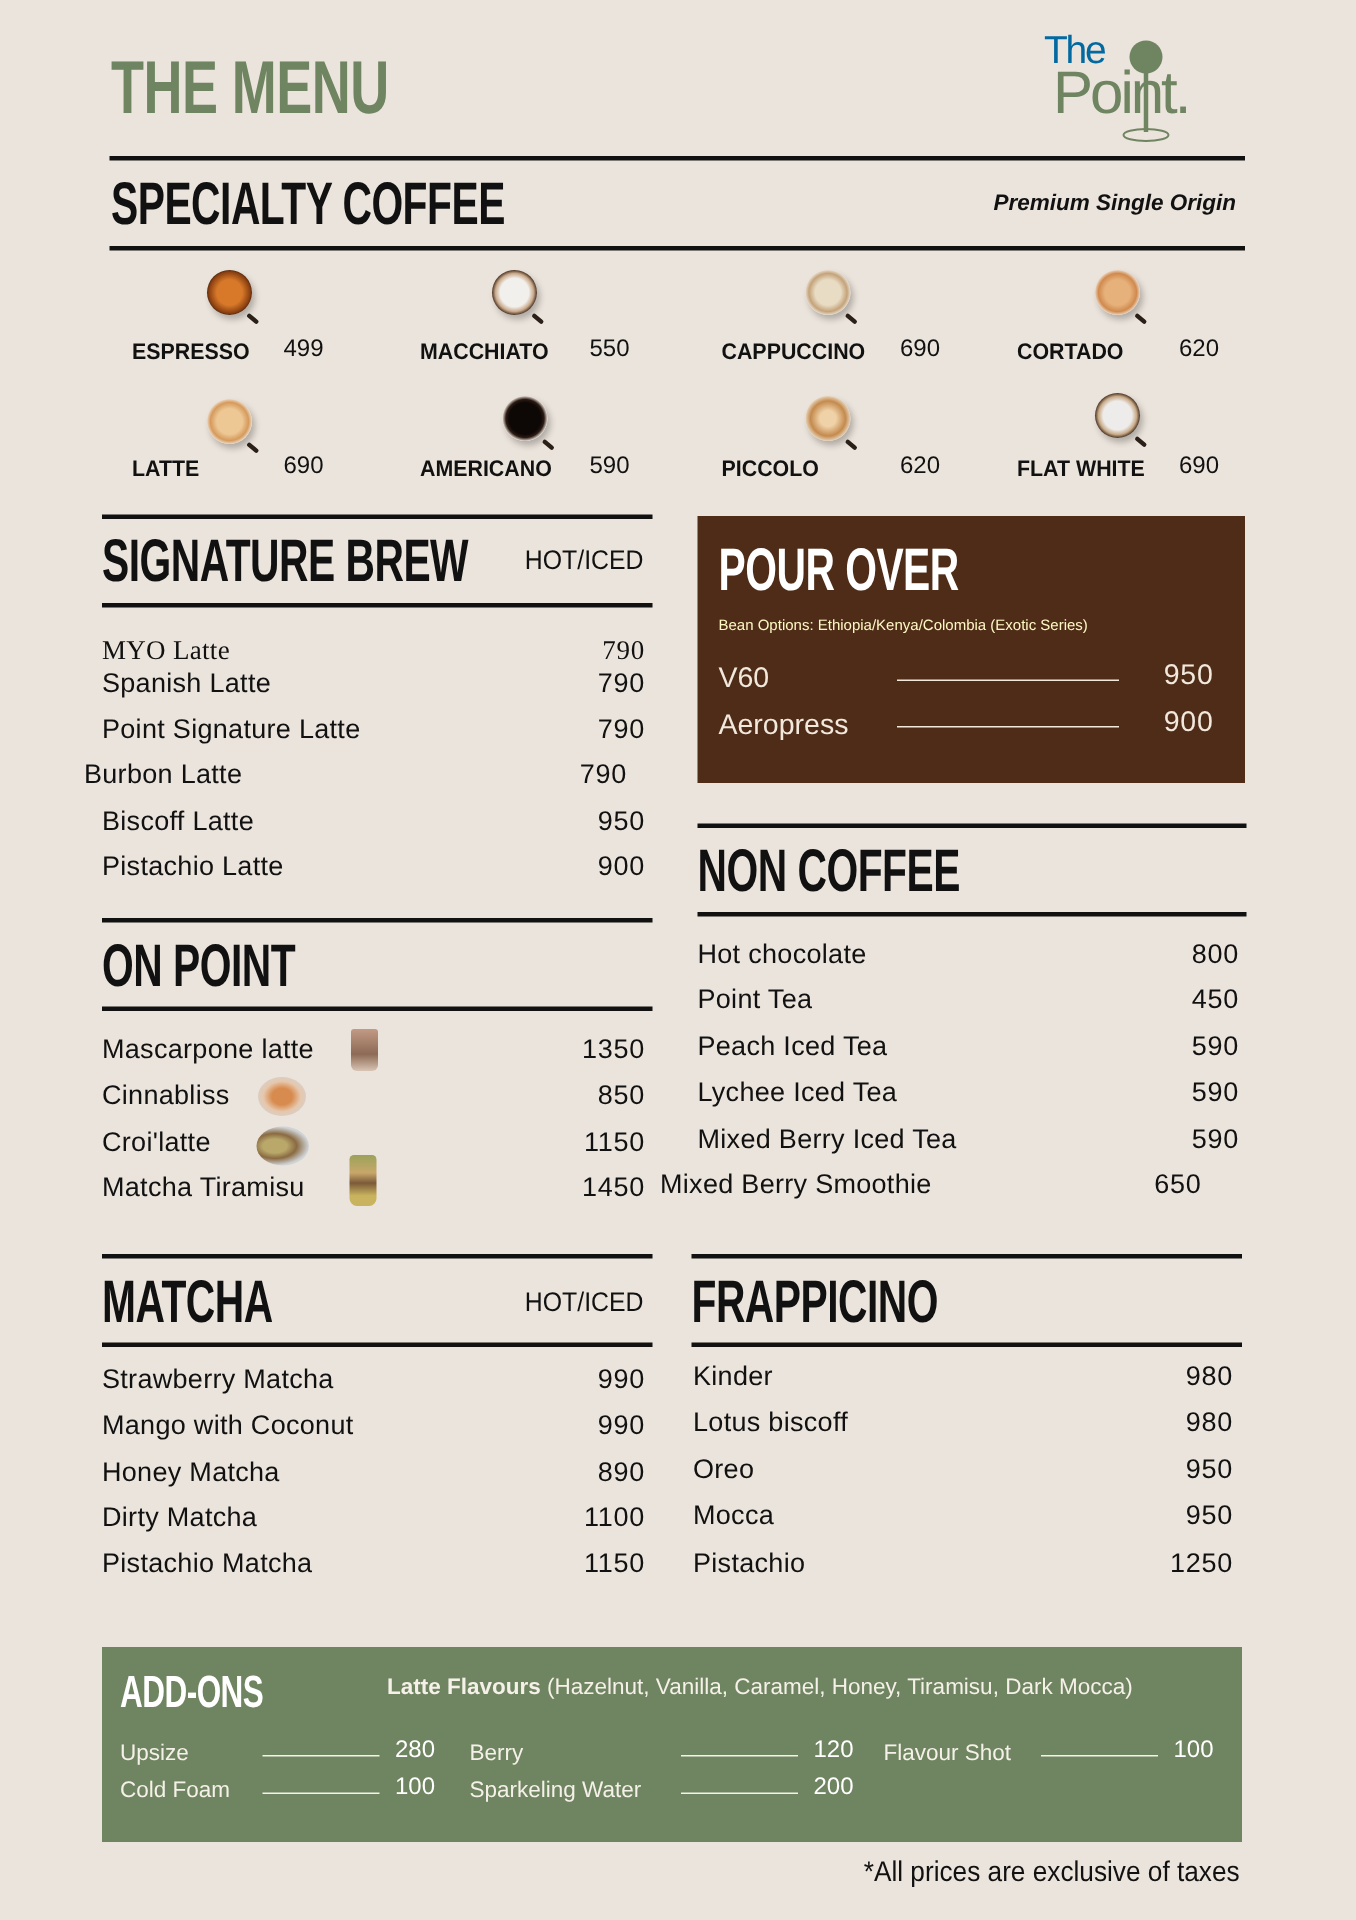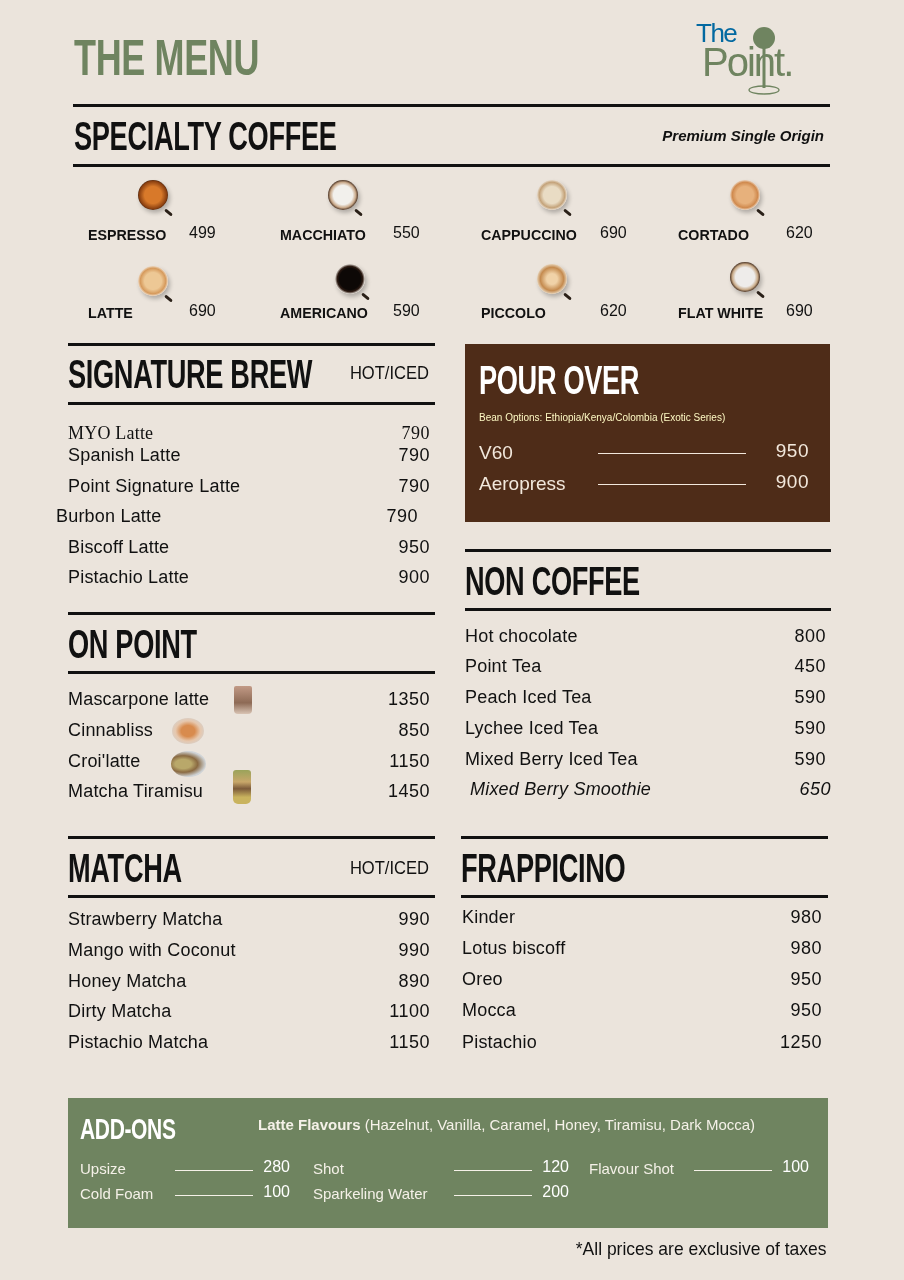--- a/index.html
+++ b/index.html
@@ -252,21 +252,21 @@
     <span class="item-price">590</span>
   </div>
 <div class="item-row" style="left:465px;top:713px;width:361px;">
     <span class="item-name">Lychee Iced Tea</span>
     <span class="item-price">590</span>
   </div>
 <div class="item-row" style="left:465px;top:744px;width:361px;">
     <span class="item-name">Mixed Berry Iced Tea</span>
     <span class="item-price">590</span>
   </div>
-<div class="item-row" style="left:470px;top:774px;width:361px;font-style:italic;">
+<div class="item-row" style="left:440px;top:774px;width:361px;">
     <span class="item-name">Mixed Berry Smoothie</span>
     <span class="item-price">650</span>
   </div>
 
 <div class="rule" style="left:68px;top:836px;width:367px;"></div>
 <div class="abs condensed section-title" style="left:68px;top:846px;">MATCHA</div>
 <div class="abs sub-right" style="right:475px;top:858px;">HOT/ICED</div>
 <div class="rule" style="left:68px;top:895px;width:367px;"></div>
 
 <div class="item-row" style="left:68px;top:904px;width:362px;">
@@ -325,21 +325,21 @@
     <span class="addon-name">Upsize</span>
     <span class="addon-line" style="left:95px;width:78px;"></span>
     <span class="addon-price">280</span>
   </div>
   <div class="addon-item" style="left:12px;top:85px;width:210px;">
     <span class="addon-name">Cold Foam</span>
     <span class="addon-line" style="left:95px;width:78px;"></span>
     <span class="addon-price">100</span>
   </div>
   <div class="addon-item" style="left:245px;top:60px;width:256px;">
-    <span class="addon-name">Shot</span>
+    <span class="addon-name">Berry</span>
     <span class="addon-line" style="left:141px;width:78px;"></span>
     <span class="addon-price">120</span>
   </div>
   <div class="addon-item" style="left:245px;top:85px;width:256px;">
     <span class="addon-name">Sparkeling Water</span>
     <span class="addon-line" style="left:141px;width:78px;"></span>
     <span class="addon-price">200</span>
   </div>
   <div class="addon-item" style="left:521px;top:60px;width:220px;">
     <span class="addon-name">Flavour Shot</span>

